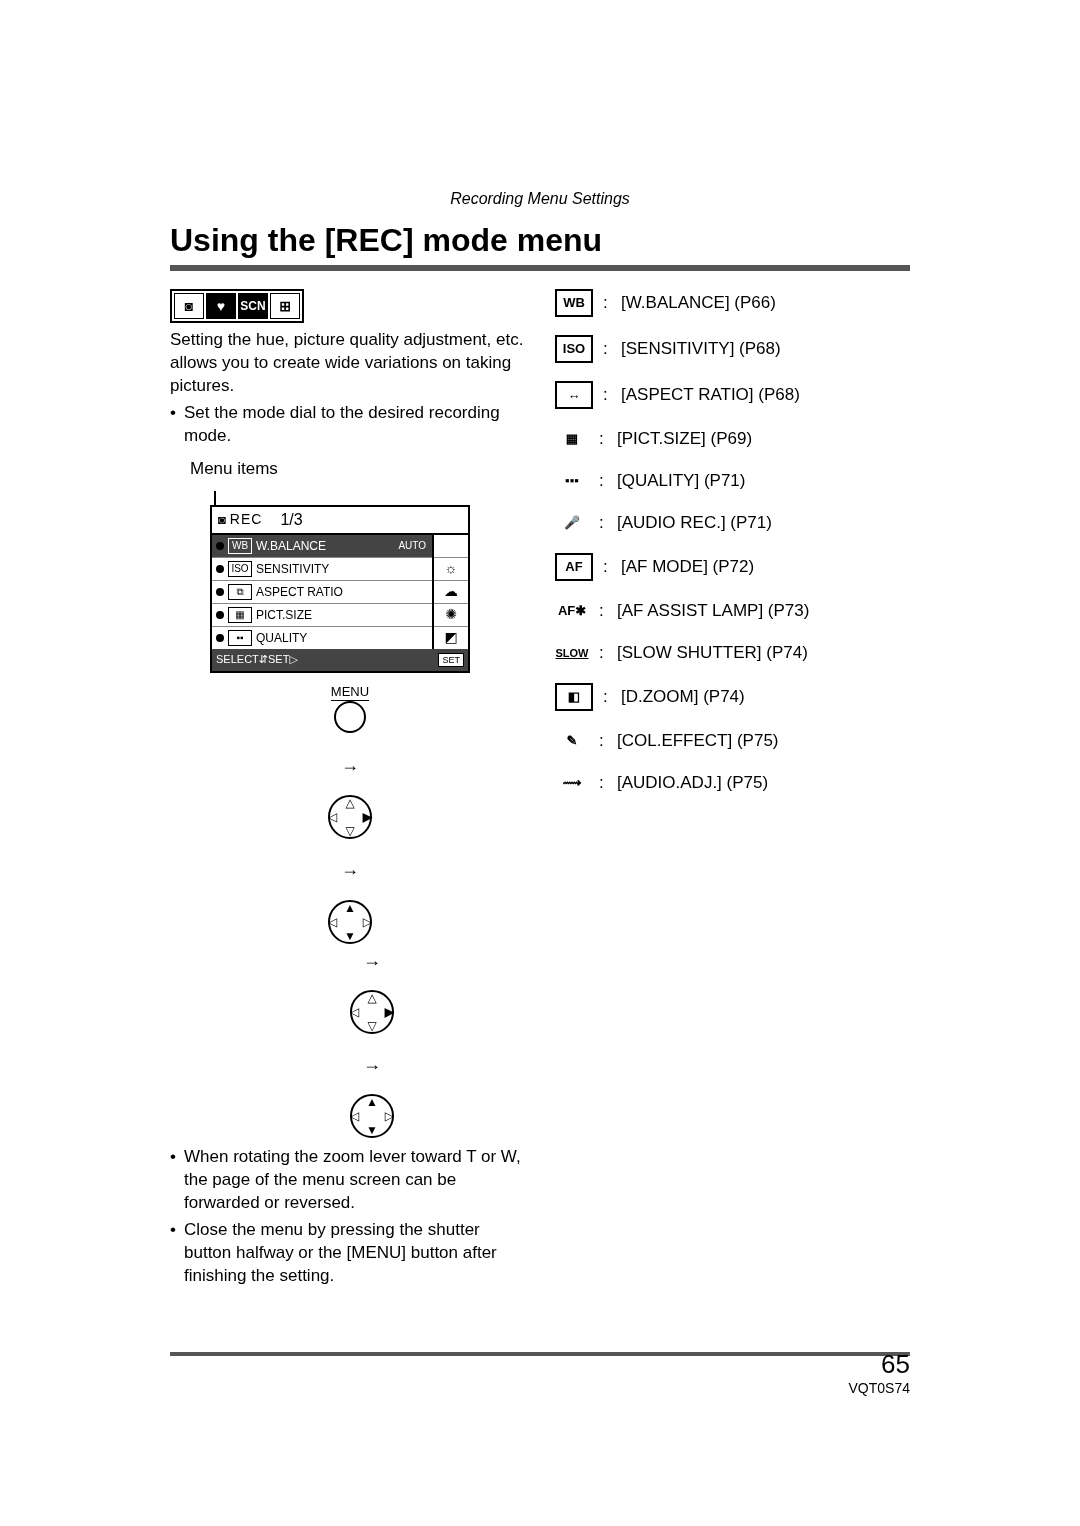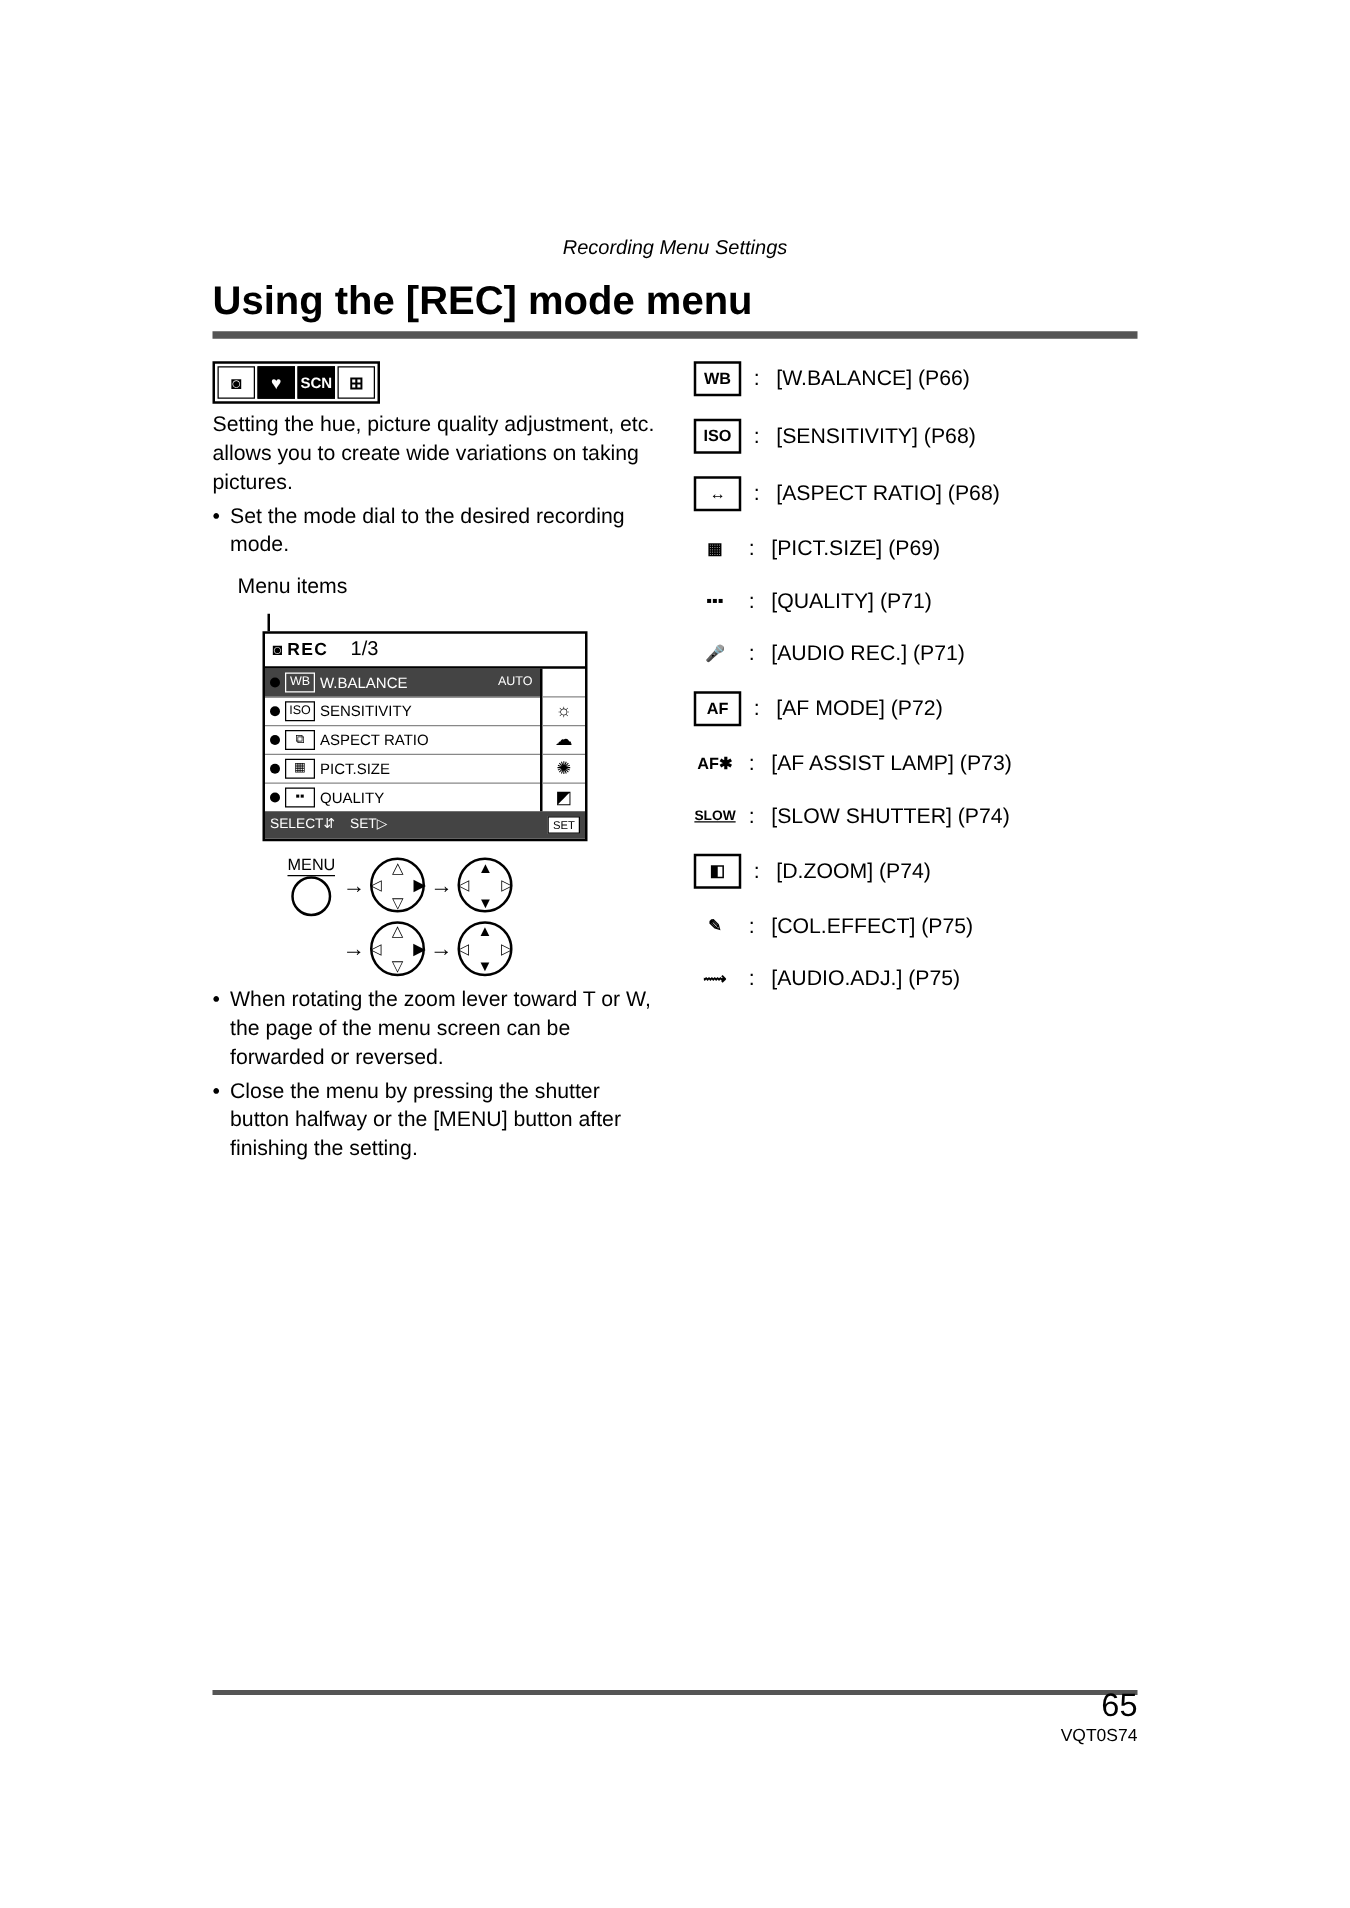--- a/index.html
+++ b/index.html
@@ -85,21 +85,21 @@
     position: relative;
   }
   .lcd-top {
     display: flex;
     align-items: center;
     padding: 2px 6px;
     border-bottom: 2px solid #000;
     height: 22px;
   }
   .lcd-top .cam { font-size: 13px; margin-right: 4px; }
-  .lcd-top .rec { font-weight: bold; letter-spacing: 1px; }
+  .lcd-top .rec { font-weight: normal; letter-spacing: 1px; }
   .lcd-top .page { font-size: 16px; margin-left: 18px; padding:0; width:auto; height:auto; position:static; }
   .lcd-body { display: flex; }
   .lcd-list { flex: 1; }
   .lcd-row {
     display: flex;
     align-items: center;
     height: 22px;
     padding: 0 4px;
     font-size: 12px;
     border-bottom: 1px solid #888;
@@ -120,32 +120,32 @@
     border-left: 2px solid #000;
     display: flex;
     flex-direction: column;
   }
   .lcd-side .scell {
     flex:1; display:flex; align-items:center; justify-content:center;
     border-bottom:1px solid #888; font-size:14px;
   }
   .lcd-bottom {
     background: #444; color:#fff; font-size:11px;
-    padding: 2px 4px; display:flex; gap:12px; align-items:center;
+    padding: 2px 4px; display:flex; align-items:center;
     height:18px;
   }
   .lcd-bottom .setbadge {
     margin-left:auto; background:#fff; color:#000; font-size:9px;
     padding:0 3px; border:1px solid #000;
   }
   .nav-diagram {
     margin-top:10px;
     font-family: sans-serif;
   }
-  .nav-row { display:flex; align-items:center; gap:6px; margin:6px 0 6px 20px; }
+  .nav-row { display:flex; align-items:center; gap:20px; margin:6px 0 6px 20px;flex-direction:column; }
   .nav-label { font-size:13px; border-bottom:1px solid #000; }
   .nav-btn {
     width:28px; height:28px; border:2px solid #000; border-radius:50%;
   }
   .nav-arrow { font-size:18px; }
   .nav-dpad {
     width:40px; height:40px; position:relative;
   }
   .nav-dpad::before {
     content:""; position:absolute; left:50%; top:50%;

